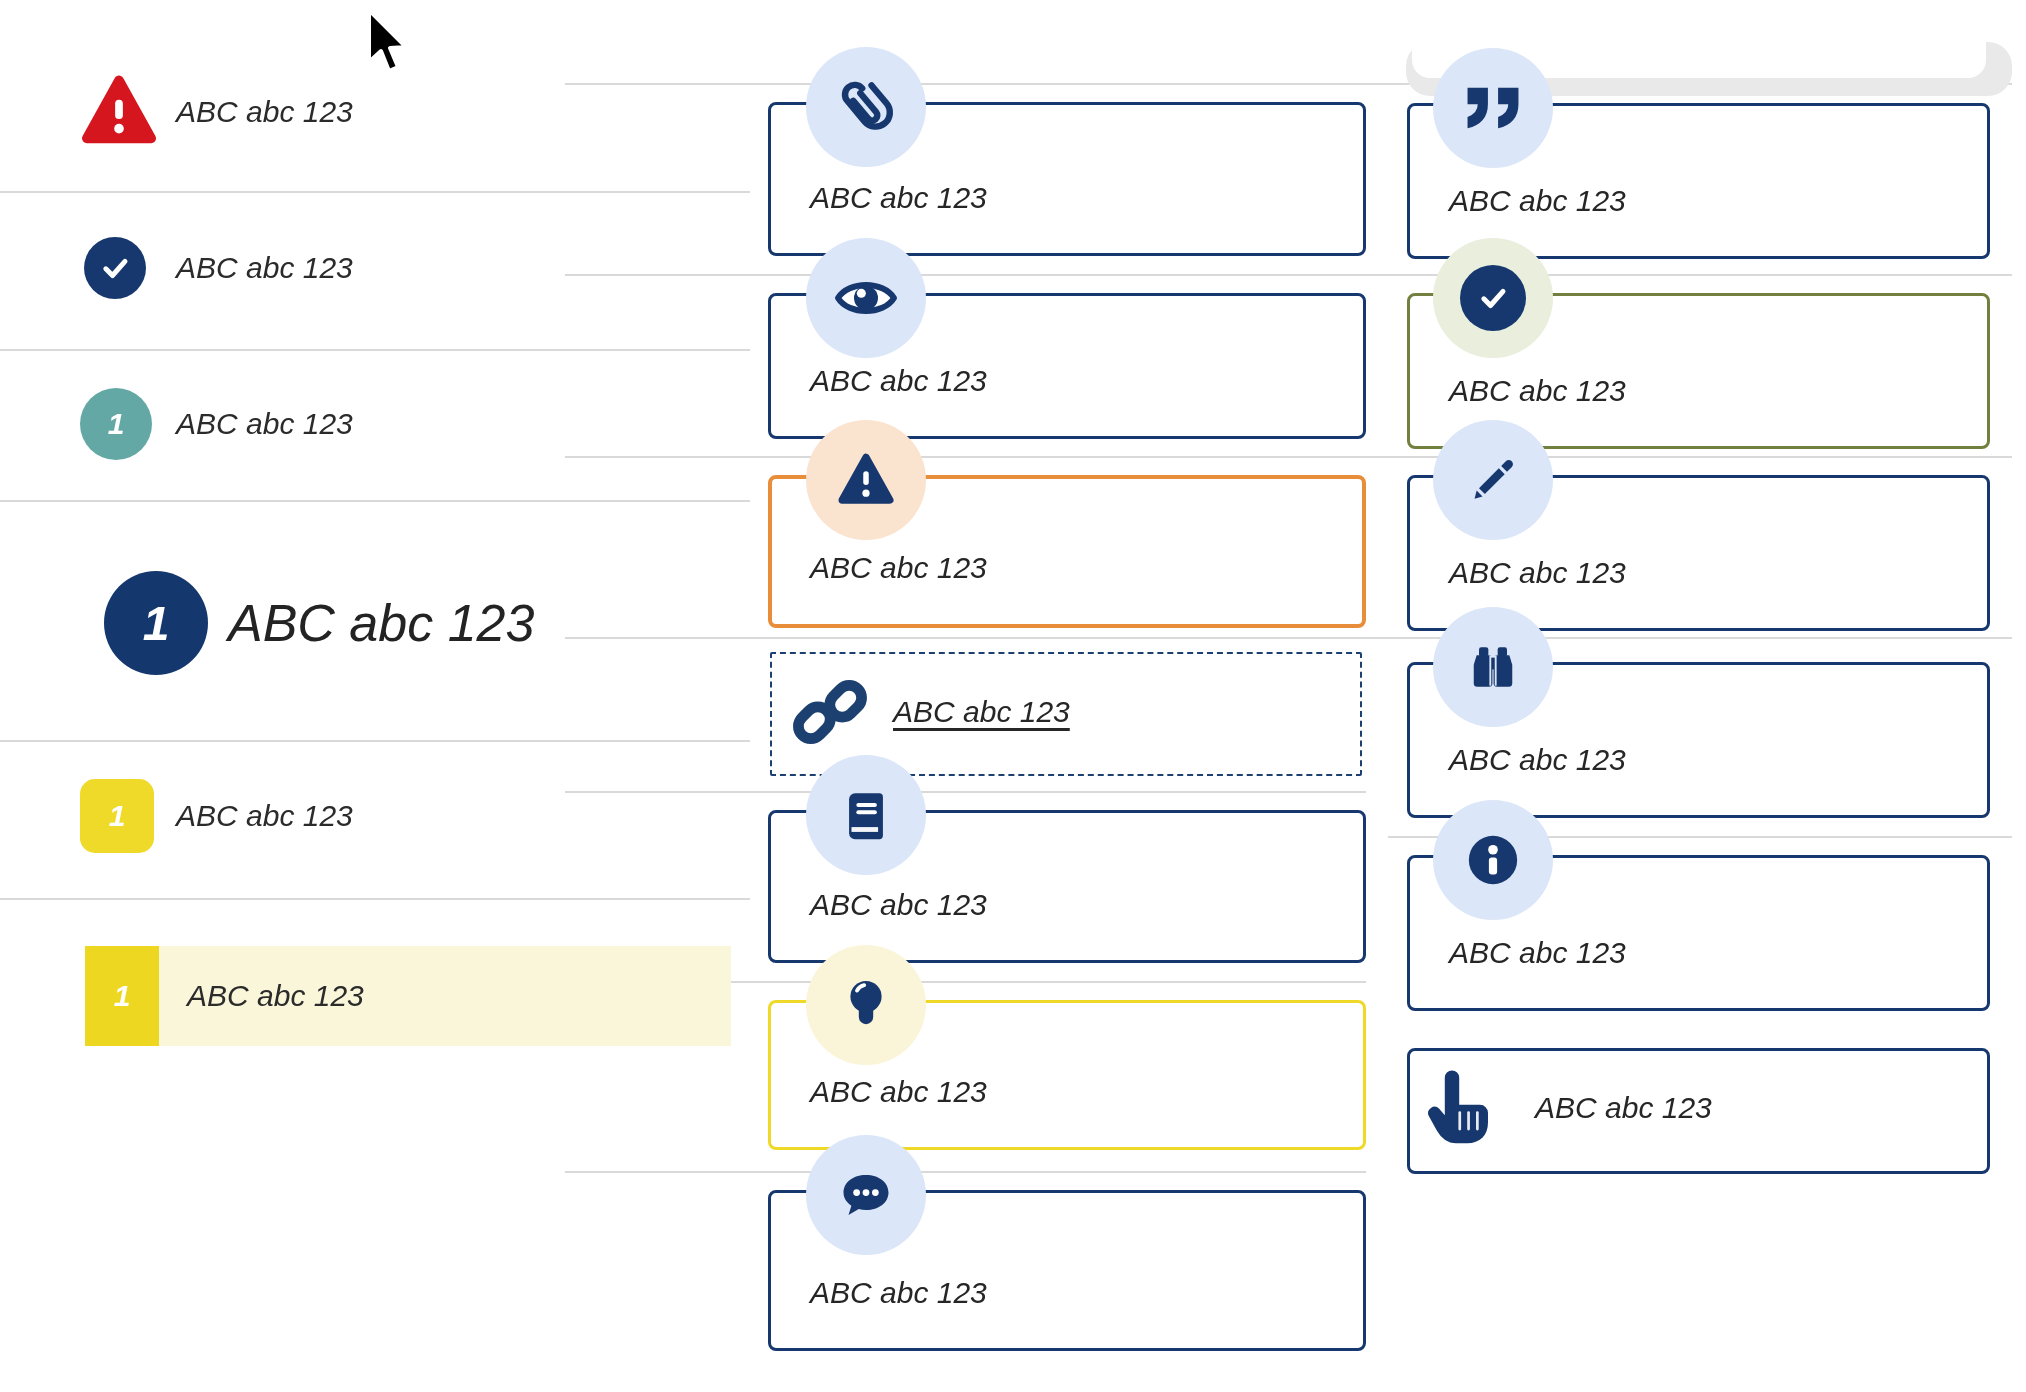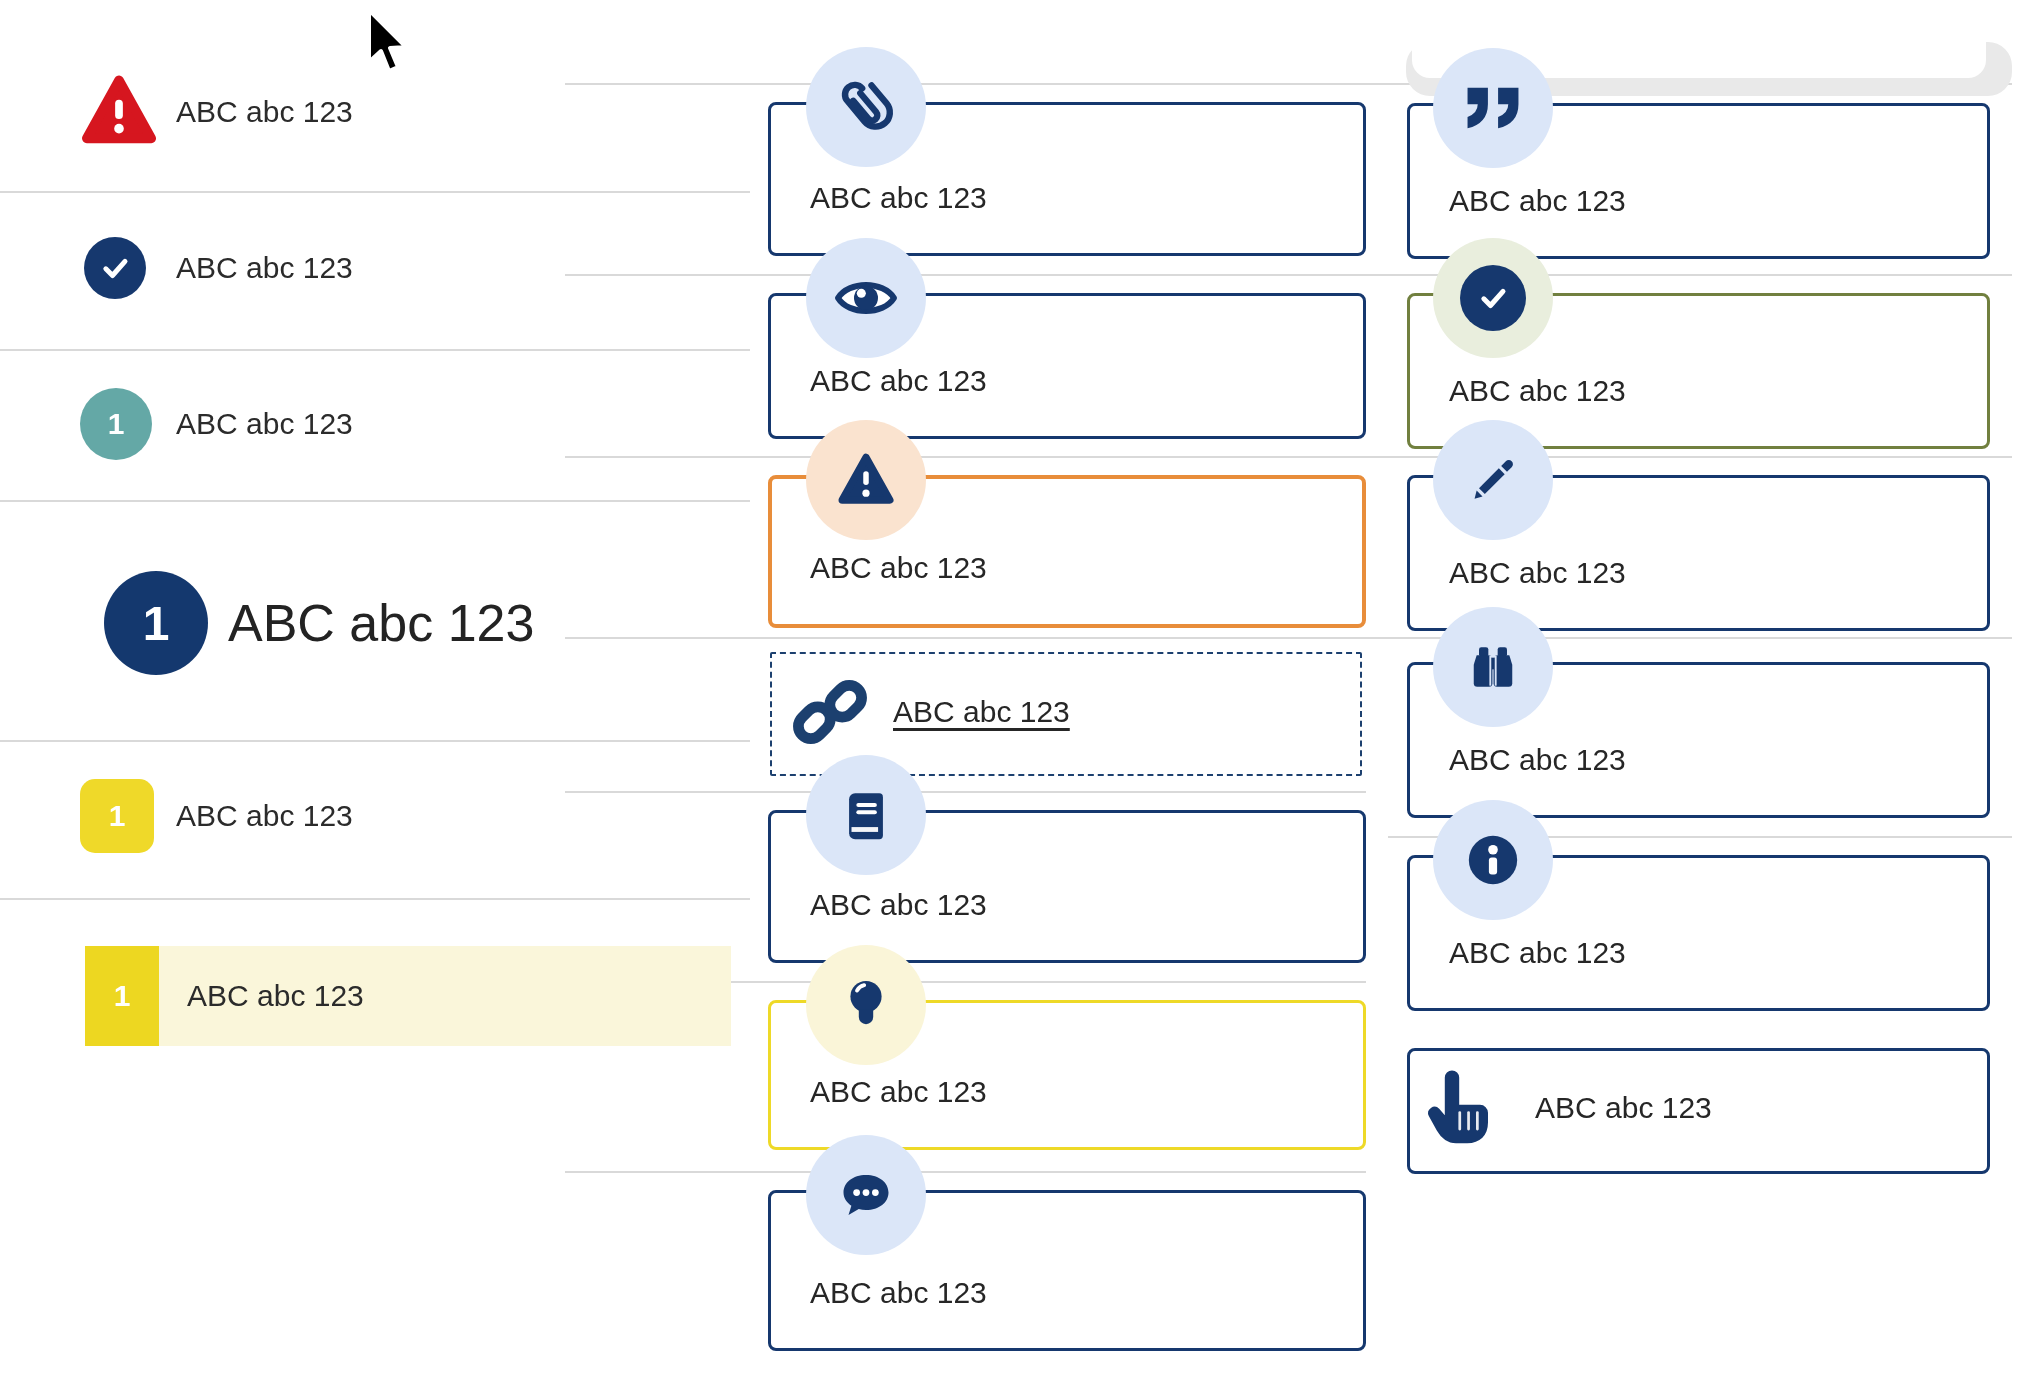--- a/index.html
+++ b/index.html
@@ -1,17 +1,17 @@
 <!DOCTYPE html>
 <html><head>
 <meta charset="utf-8">
 <style>
   html,body{margin:0;padding:0;background:#fff;}
   #stage{position:relative;width:2026px;height:1392px;overflow:hidden;
-         font-family:"Liberation Sans",sans-serif;background:#fff;}
+         font-family:"Liberation Sans",sans-serif;background:#fff;font-style:italic;}
   .rule{position:absolute;height:2px;background:#d9d9d9;z-index:1;}
   .sep{position:absolute;height:2px;background:#d9d9d9;z-index:1;}
   .card{position:absolute;background:#fff;border:3px solid #16386e;border-radius:8px;z-index:2;}
   .card.orange{border-color:#e88d3a;border-width:4px;}
   .card.yellow{border-color:#eed928;}
   .card.olive{border-color:#71803f;}
   .card.dashed{border:2px dashed #1c406f;border-radius:2px;}
   .badge{position:absolute;width:120px;height:120px;border-radius:50%;
          display:flex;align-items:center;justify-content:center;z-index:5;}
   .badge.blue{background:#dbe6f8;}

